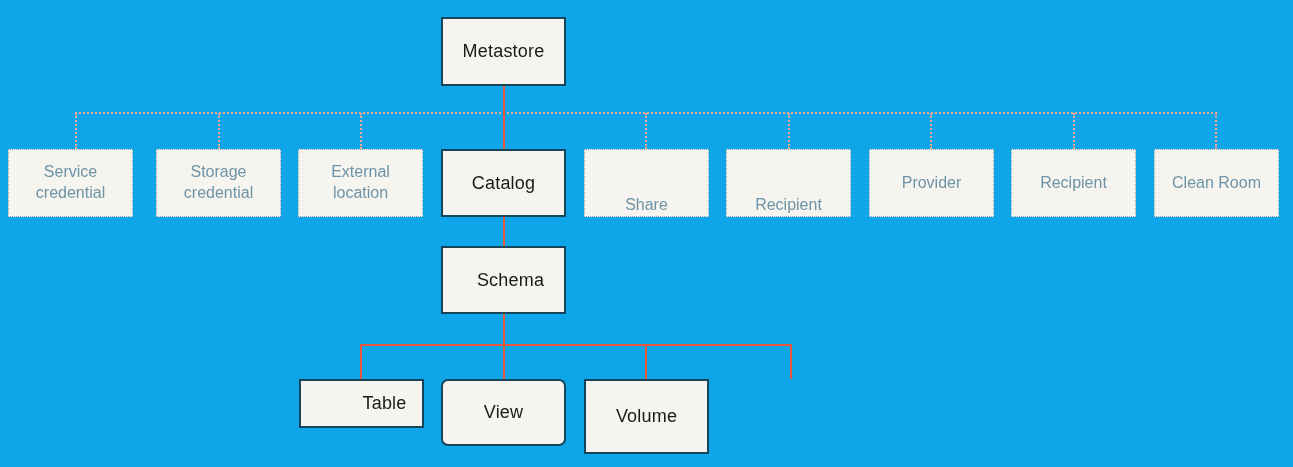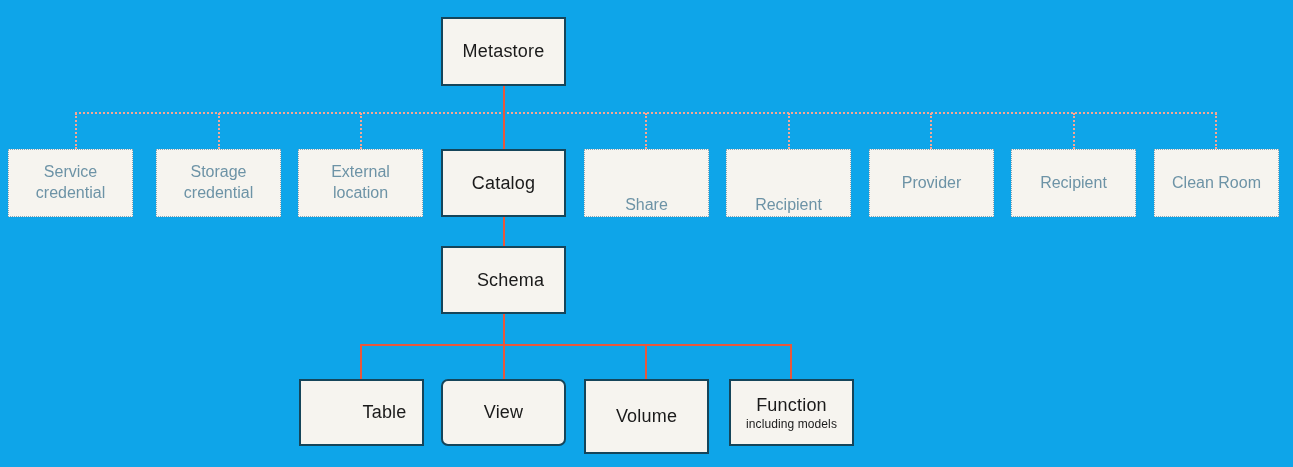--- a/index.html
+++ b/index.html
@@ -101,27 +101,23 @@
     <span>Recipient</span>
   </div>
   <div class="node dotted" style="left:1154px; top:149px;">
     <span>Clean Room</span>
   </div>
 
   <div class="node solid" style="left:441px; top:246px;padding-left:14px;">
     <span>Schema</span>
   </div>
 
-  <div class="node solid" style="left:299px; top:379px; height:67px;padding-left:46px;">
+  <div class="node solid" style="left:299px; top:379px; height:49px;padding-left:46px;">
     <span>Table</span>
   </div>
   <div class="node solid" style="left:441px; top:379px; height:67px;border-radius:7px;">
     <span>View</span>
   </div>
   <div class="node solid" style="left:584px; top:379px; height:75px;">
     <span>Volume</span>
   </div>
-  <div class="node solid" style="left:729px; top:379px; height:67px;">
-    <span>Function</span>
-    <span class="sublabel">including models</span>
-  </div>
 
 </div>
 
 </body></html>

